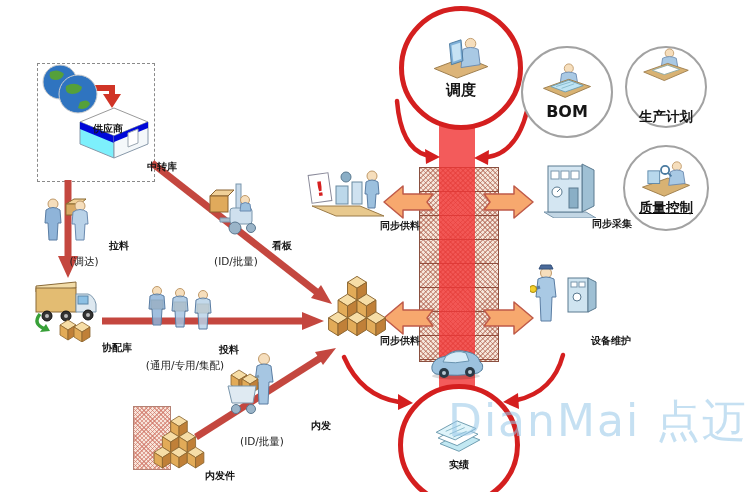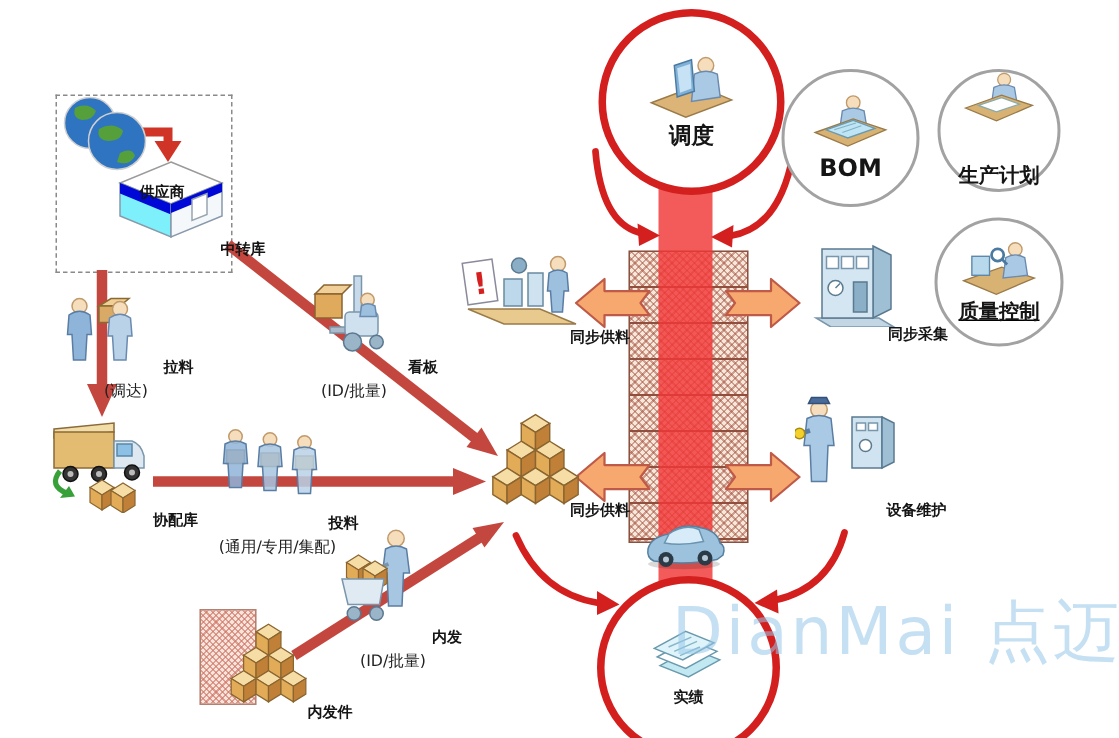--- a/index.html
+++ b/index.html
@@ -316,21 +316,21 @@
   <div class="lbl" style="left:238px;top:240px">看板</div>
   <div class="sub" style="left:236px;top:256px">(ID/批量)</div>
 
   <div class="lbl" style="left:73px;top:342px">协配库</div>
 
   <div class="lbl" style="left:185px;top:344px">投料</div>
   <div class="sub" style="left:185px;top:360px">(通用/专用/集配)</div>
 
   <div class="lbl" style="left:176px;top:470px">内发件</div>
 
-  <div class="lbl" style="left:254px;top:420px">内发</div>
+  <div class="lbl" style="left:277px;top:420px">内发</div>
   <div class="sub" style="left:262px;top:436px">(ID/批量)</div>
 
   <div class="lbl" style="left:356px;top:220px">同步供料</div>
   <div class="lbl" style="left:568px;top:218px">同步采集</div>
   <div class="lbl" style="left:356px;top:335px">同步供料</div>
   <div class="lbl" style="left:567px;top:335px">设备维护</div>
 
   <div class="watermark">DianMai 点迈</div>
 </div>
 

